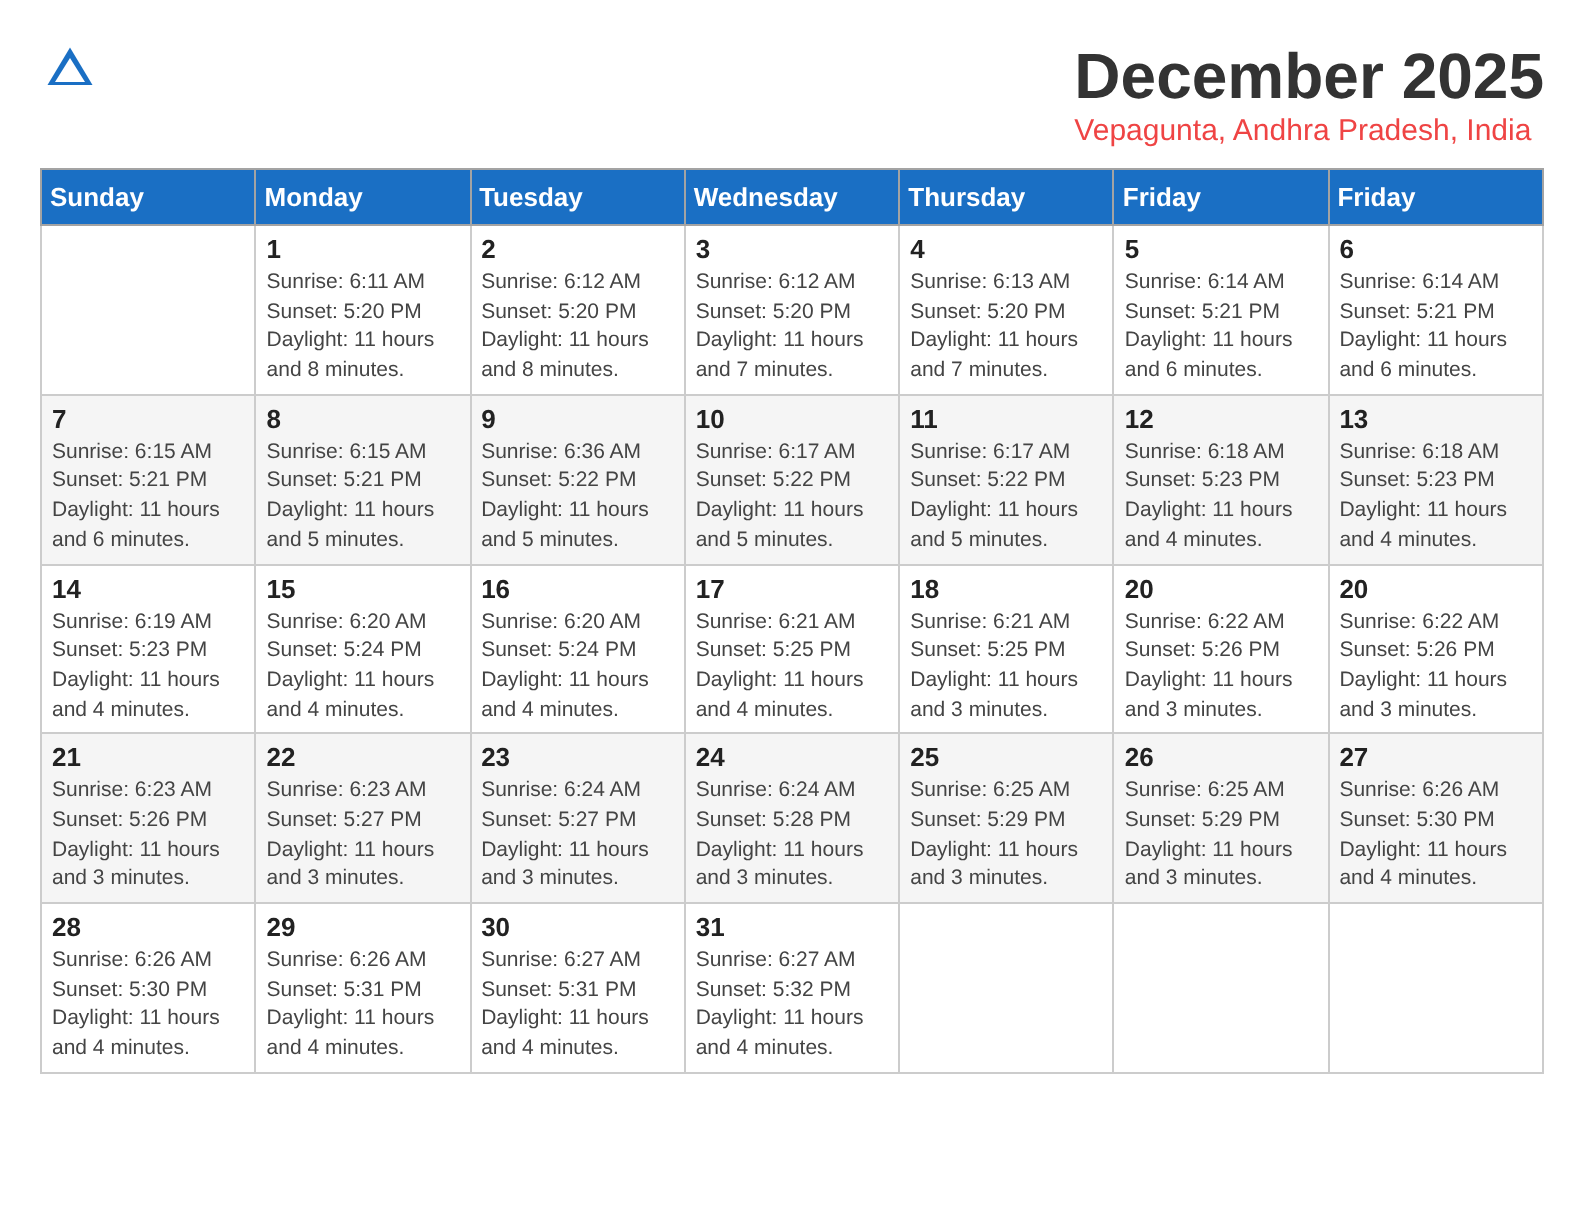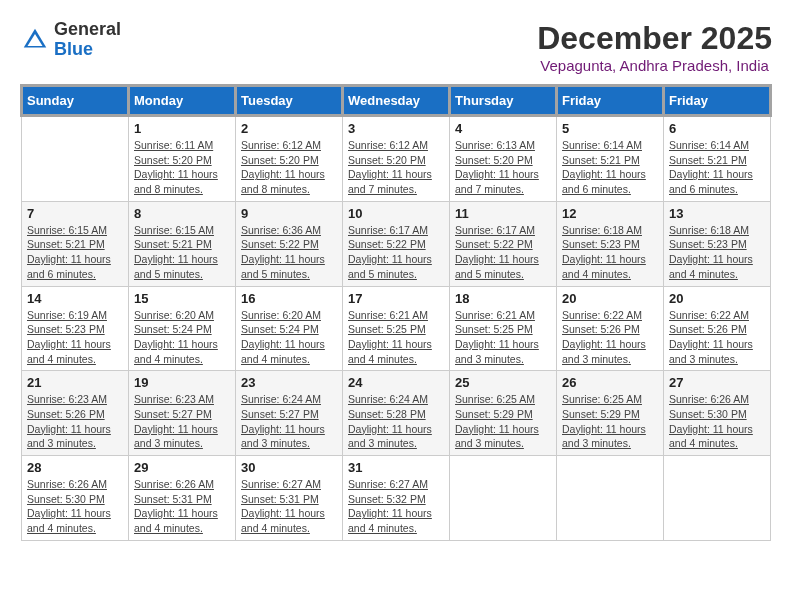--- a/index.html
+++ b/index.html
@@ -26,88 +26,83 @@
       font-weight: bold;
       line-height: 1.1;
     }
     .logo-text .general { color: #333; }
     .logo-text .blue { color: #1a6fc4; }
     .logo-icon {
       width: 30px;
       height: 30px;
     }
     .title-block {
-      text-align: center;
+      text-align: left;
     }
     .month-title {
       font-size: 32px;
       font-weight: bold;
       color: #333;
     }
     .location-title {
       font-size: 15px;
-      color: #701a75;
+      color: #ef4444;
     }
     .calendar {
       width: 100%;
       border-collapse: collapse;
       font-size: 11px;
     }
     .calendar thead tr th {
       background: #1a6fc4;
       color: #fff;
       padding: 6px 4px;
       text-align: left;
       font-size: 13px;
       font-weight: bold;
-      border: 3px solid #a3a3a3;
+      border: 1px solid #a3a3a3;
       margin-left: 20px;
     }
     .calendar tbody tr td {
       vertical-align: top;
       border: 1px solid #ccc;
       padding: 4px 5px;
       width: 107px;
       min-height: 80px;
     }
     .day-num {
       font-size: 13px;
       font-weight: bold;
       color: #222;
       margin-bottom: 2px;
     }
     .day-info {
       color: #444;
       font-size: 10.5px;
       line-height: 1.4;
-      text-decoration: underline;
     }
     .empty-cell {
       background: #f9f9f9;
     }
     tbody tr:nth-child(odd) td {
       background: #fff;
     }
     tbody tr:nth-child(even) td {
       background: #f5f5f5;
     }
   </style>
 </head>
 <body>
 
 <div class="header">
   <div class="logo">
     <svg class="logo-icon" viewBox="0 0 40 40">
       <polygon points="20,5 35,30 5,30" fill="#1a6fc4"></polygon>
       <polygon points="20,12 30,28 10,28" fill="#fff"></polygon>
     </svg>
-    <div class="logo-text">
-      <span class="general">General</span><br>
-      <span class="blue">Blue</span>
-    </div>
   </div>
   <div class="title-block">
     <div class="month-title">December 2025</div>
     <div class="location-title">Vepagunta, Andhra Pradesh, India</div>
   </div>
 </div>
 
 <table class="calendar">
   <thead>
     <tr>
@@ -270,21 +265,21 @@
       </tr>
       <tr>
         <td>
           <div class="day-num">21</div>
           <div class="day-info" style="white-space: pre-line;">Sunrise: 6:23 AM
 Sunset: 5:26 PM
 Daylight: 11 hours
 and 3 minutes.</div>
         </td>
         <td>
-          <div class="day-num">19</div>
+          <div class="day-num">22</div>
           <div class="day-info" style="white-space: pre-line;">Sunrise: 6:23 AM
 Sunset: 5:27 PM
 Daylight: 11 hours
 and 3 minutes.</div>
         </td>
         <td>
           <div class="day-num">23</div>
           <div class="day-info" style="white-space: pre-line;">Sunrise: 6:24 AM
 Sunset: 5:27 PM
 Daylight: 11 hours

